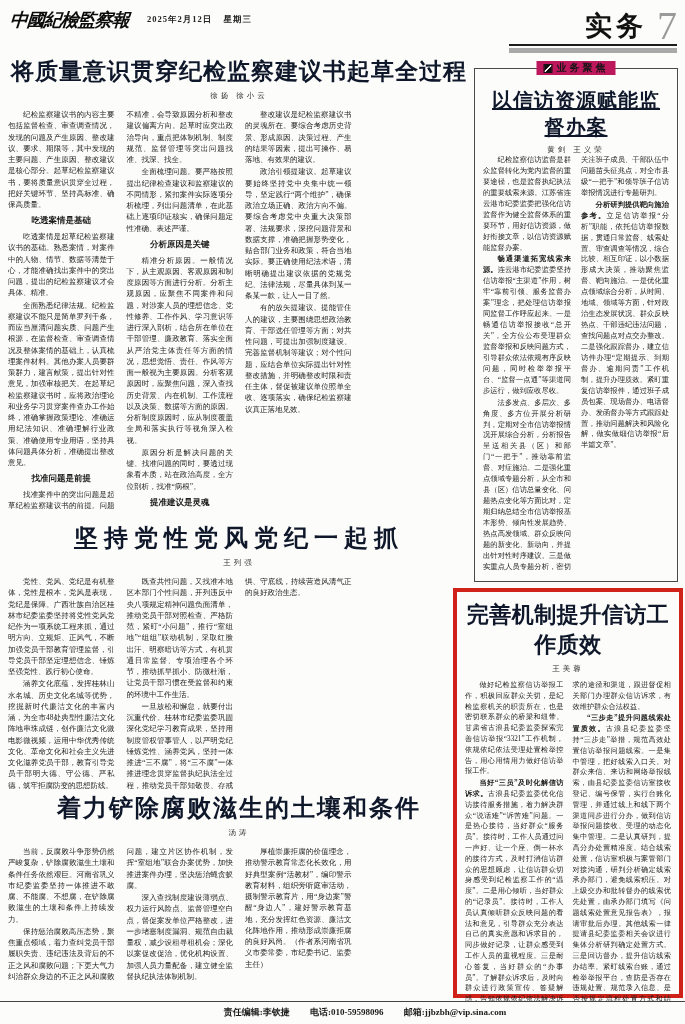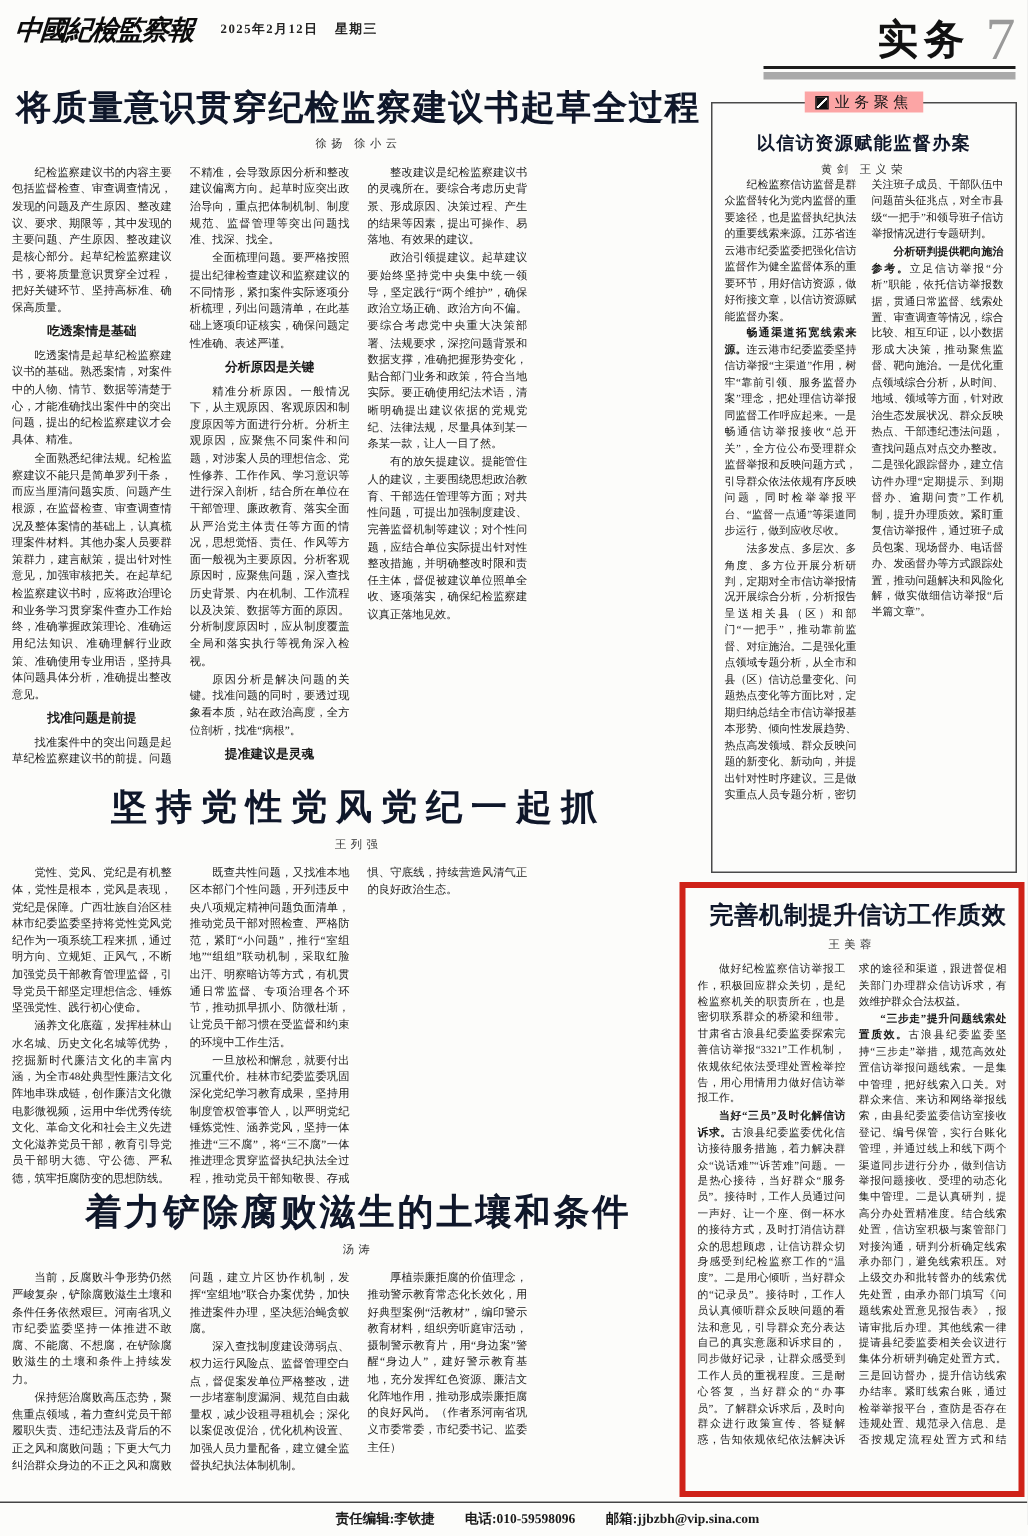--- a/index.html
+++ b/index.html
@@ -38,36 +38,36 @@
   .a3 { position:absolute; left:8px; top:792px; width:462px; }
   .a3 .headline { font-size:24px; letter-spacing:2px; }
   .a3 .body { height:146px; column-count:4; column-gap:12px; margin-top:8px; }
   
   .focus-box {
     position:absolute; left:474px; top:68px; width:204px; height:514px;
     border:1px solid #4a4a4a; background:#fcfcfa; padding:14px 8px 6px 8px;
   }
   .focus-tag {
     position:absolute; top:-8px; left:50%; transform:translateX(-50%);
-    background:#fca5a5; padding:0 7px; display:flex; align-items:center; gap:4px;
-    font-size:10px; font-weight:normal; letter-spacing:3px; white-space:nowrap;
+    background:#be185d; padding:0 7px; display:flex; align-items:center; gap:4px;
+    font-size:10px; font-weight:bold; letter-spacing:3px; white-space:nowrap;
   }
   .focus-tag-icon {
     width:9px; height:9px; display:inline-block;
     background:linear-gradient(135deg,#111 42%,#fcfcfa 42%,#fcfcfa 56%,#111 56%);
     border:1px solid #111;
   }
-  .focus-box .headline { font-size:12px; letter-spacing:1px; margin-top:4px; }
+  .focus-box .headline { font-size:20px; letter-spacing:1px; margin-top:4px;text-decoration:underline; }
   .focus-box .body { height:428px; column-count:2; column-gap:10px; margin-top:0; font-size:7.3px; }
   
   .red-box {
     position:absolute; left:453px; top:588px; width:230px; height:410px;
     border:4px solid #cf2218; background:#fcfcfa; padding:8px 8px 4px 8px;
   }
-  .red-box .headline { font-size:16px; letter-spacing:0.5px;text-align:right; }
+  .red-box .headline { font-size:22px; letter-spacing:0.5px; }
   .red-box .body { height:330px; column-count:2; column-gap:9px; margin-top:6px; font-size:7.2px; line-height:1.5; }
   
   .footer-rule { position:absolute; left:0; right:0; top:1001px; height:1px; background:#444; }
   .footer { position:absolute; left:0; right:0; top:1006px; text-align:center; font-size:9px; font-weight:bold; color:#1a1a1a;padding-left:45px; }
   .footer span { margin:0 9px; }
 </style>
 </head>
 <body>
 
 <div class="page">

